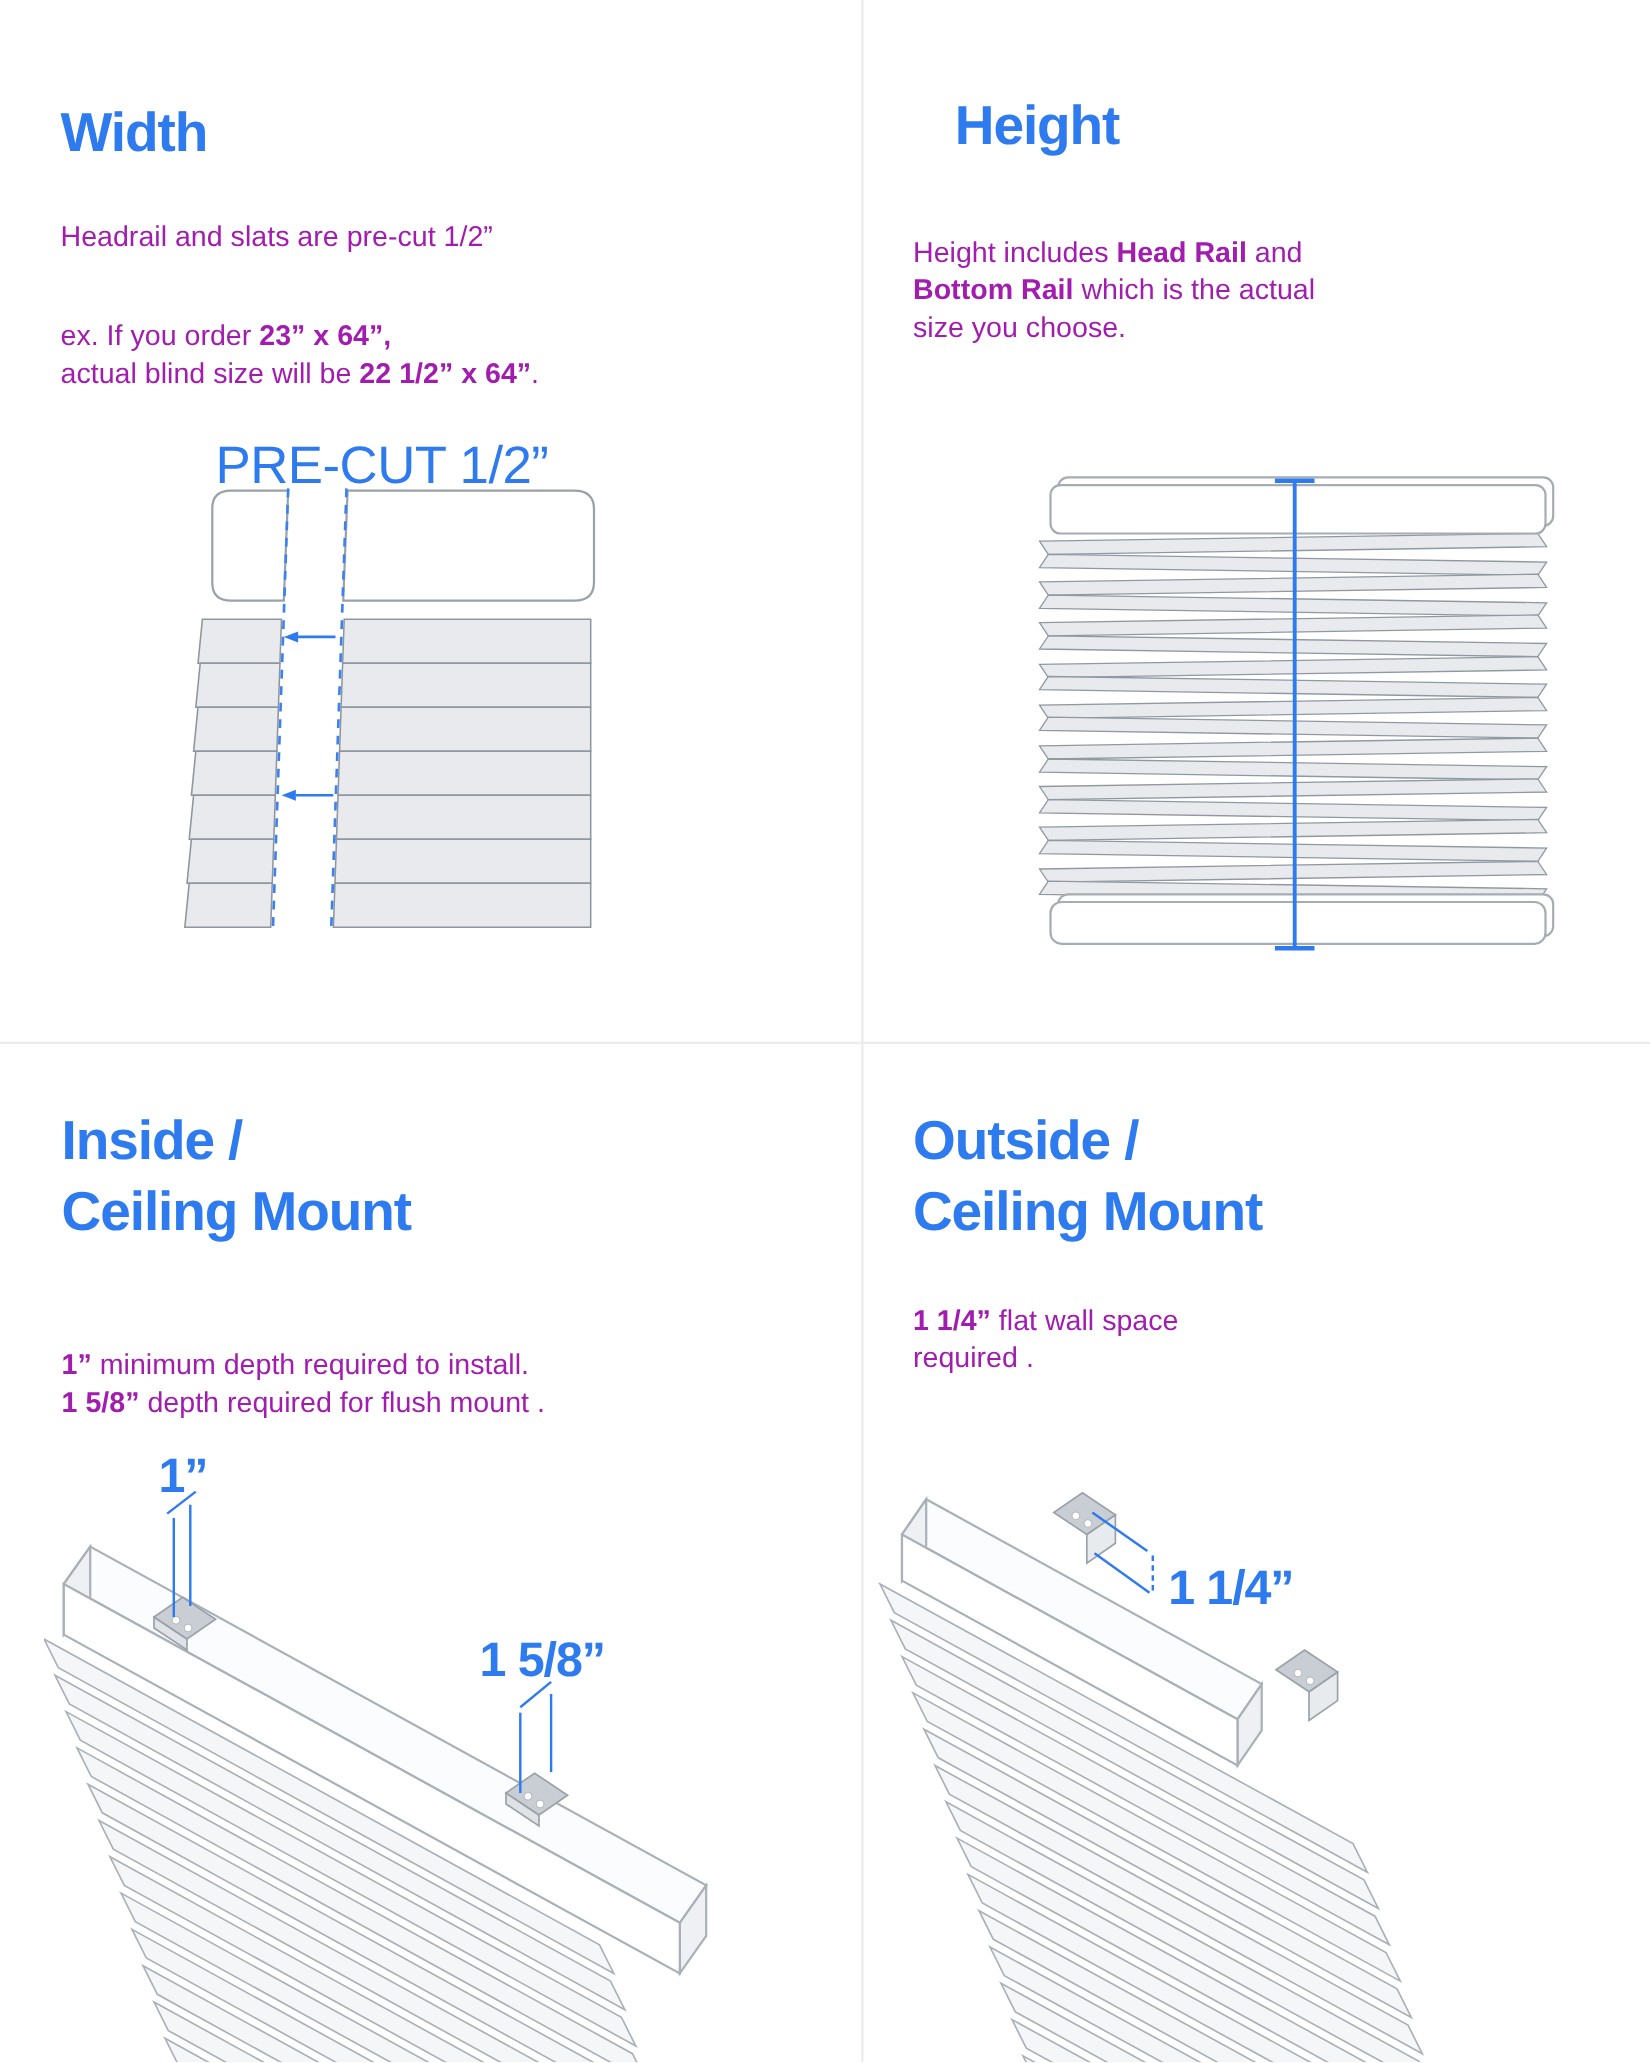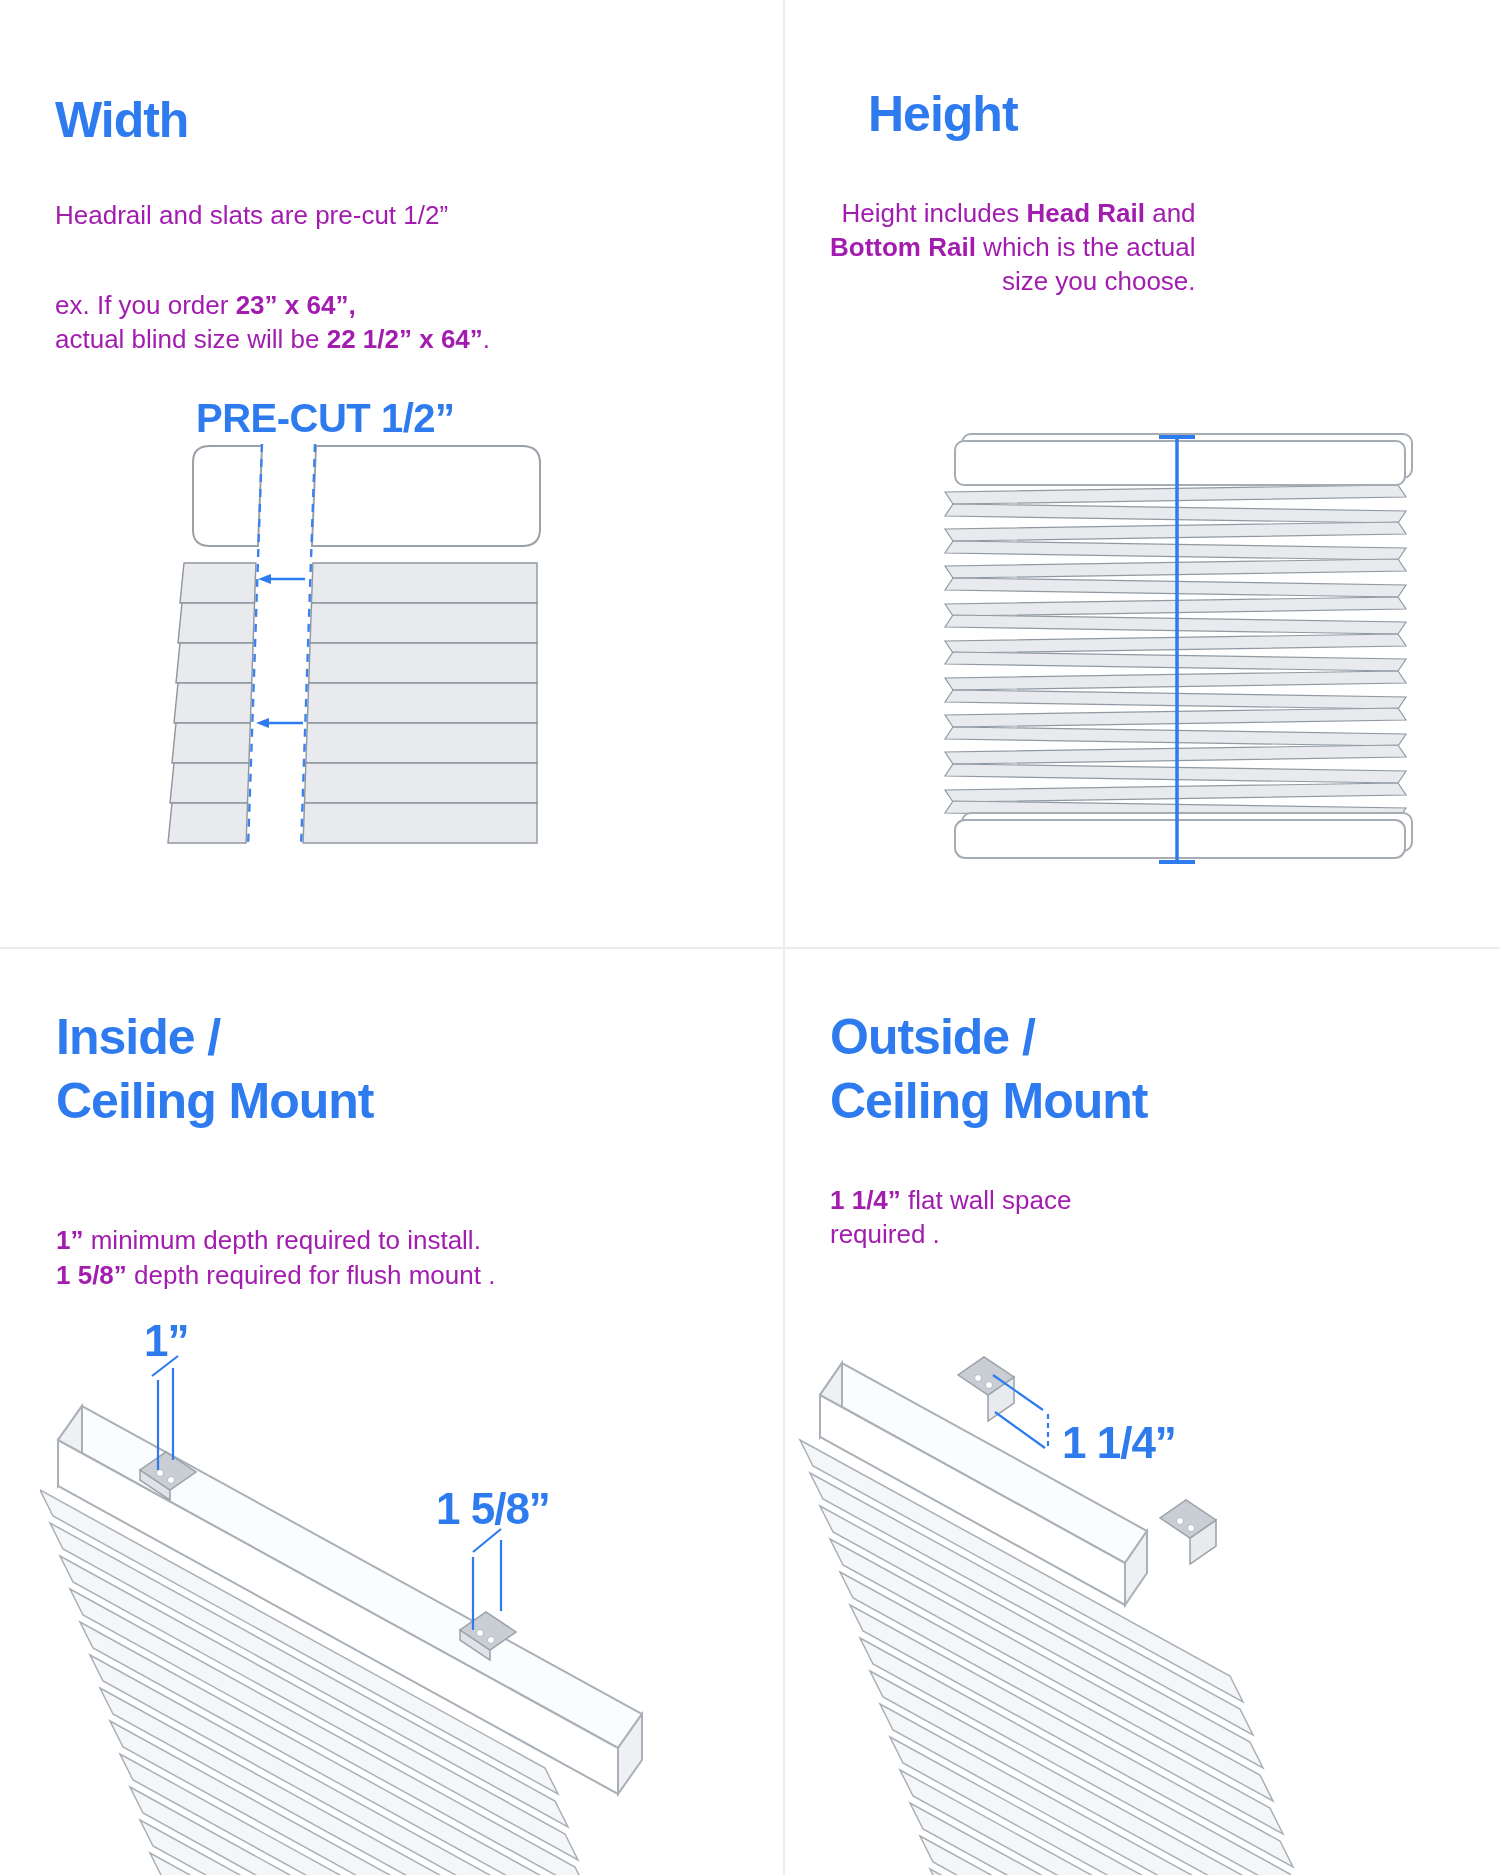--- a/index.html
+++ b/index.html
@@ -11,21 +11,21 @@
   .hdivider{position:absolute;left:0;top:947px;width:1500px;height:2px;background:#ececec;}
   .sec-title{
     position:absolute;color:#2e7bef;font-weight:700;font-size:50px;
     letter-spacing:-1px;line-height:64px;white-space:pre;
   }
   .body-text{
     position:absolute;color:#a21caf;font-size:26px;line-height:34px;white-space:pre;
   }
   .body-text b{font-weight:700;}
   .cut-label{
-    position:absolute;color:#2e7bef;font-weight:700;font-size:40px;letter-spacing:-0.5px;white-space:pre;
+    position:absolute;color:#2e7bef;font-weight:400;font-size:48px;letter-spacing:-0.5px;white-space:pre;
   }
   svg{position:absolute;display:block;}
   svg text.dim{fill:#2e7bef;font-weight:700;font-size:44px;font-family:"Liberation Sans",sans-serif;letter-spacing:-1px;}
 </style>
 </head>
 <body>
 
 <div class="canvas">
 
   <div class="vdivider"></div>
@@ -72,21 +72,21 @@
     <g stroke="#2e7bef" stroke-width="2.4" fill="#2e7bef">
       <line x1="175" y1="149" x2="141" y2="149"></line>
       <polygon points="141,144 141,154 128,149" stroke="none"></polygon>
       <line x1="173" y1="293" x2="139" y2="293"></line>
       <polygon points="139,288 139,298 126,293" stroke="none"></polygon>
     </g>
   </svg>
 
   <div class="sec-title" style="left:830px;top:82px;margin-left:38px;"><span>Height</span></div>
 
-  <div class="body-text" style="left:830px;top:196px;text-align:right;"><span>Height includes </span><b>Head Rail</b><span> and</span>
+  <div class="body-text" style="left:830px;top:212px;"><span>Height includes </span><b>Head Rail</b><span> and</span>
 <b>Bottom Rail</b><span> which is the actual</span>
 <span>size you choose.</span></div>
 
   <svg width="710" height="560" viewBox="0 0 710 560" style="left:790px;top:360px;">
     <defs>
       <g id="hslatA">
           <polygon points="0,7 453,0 461,12 8,19"></polygon>
         </g>
       <g id="hslatB">
           <polygon points="8,0 461,7 453,19 0,12"></polygon>

